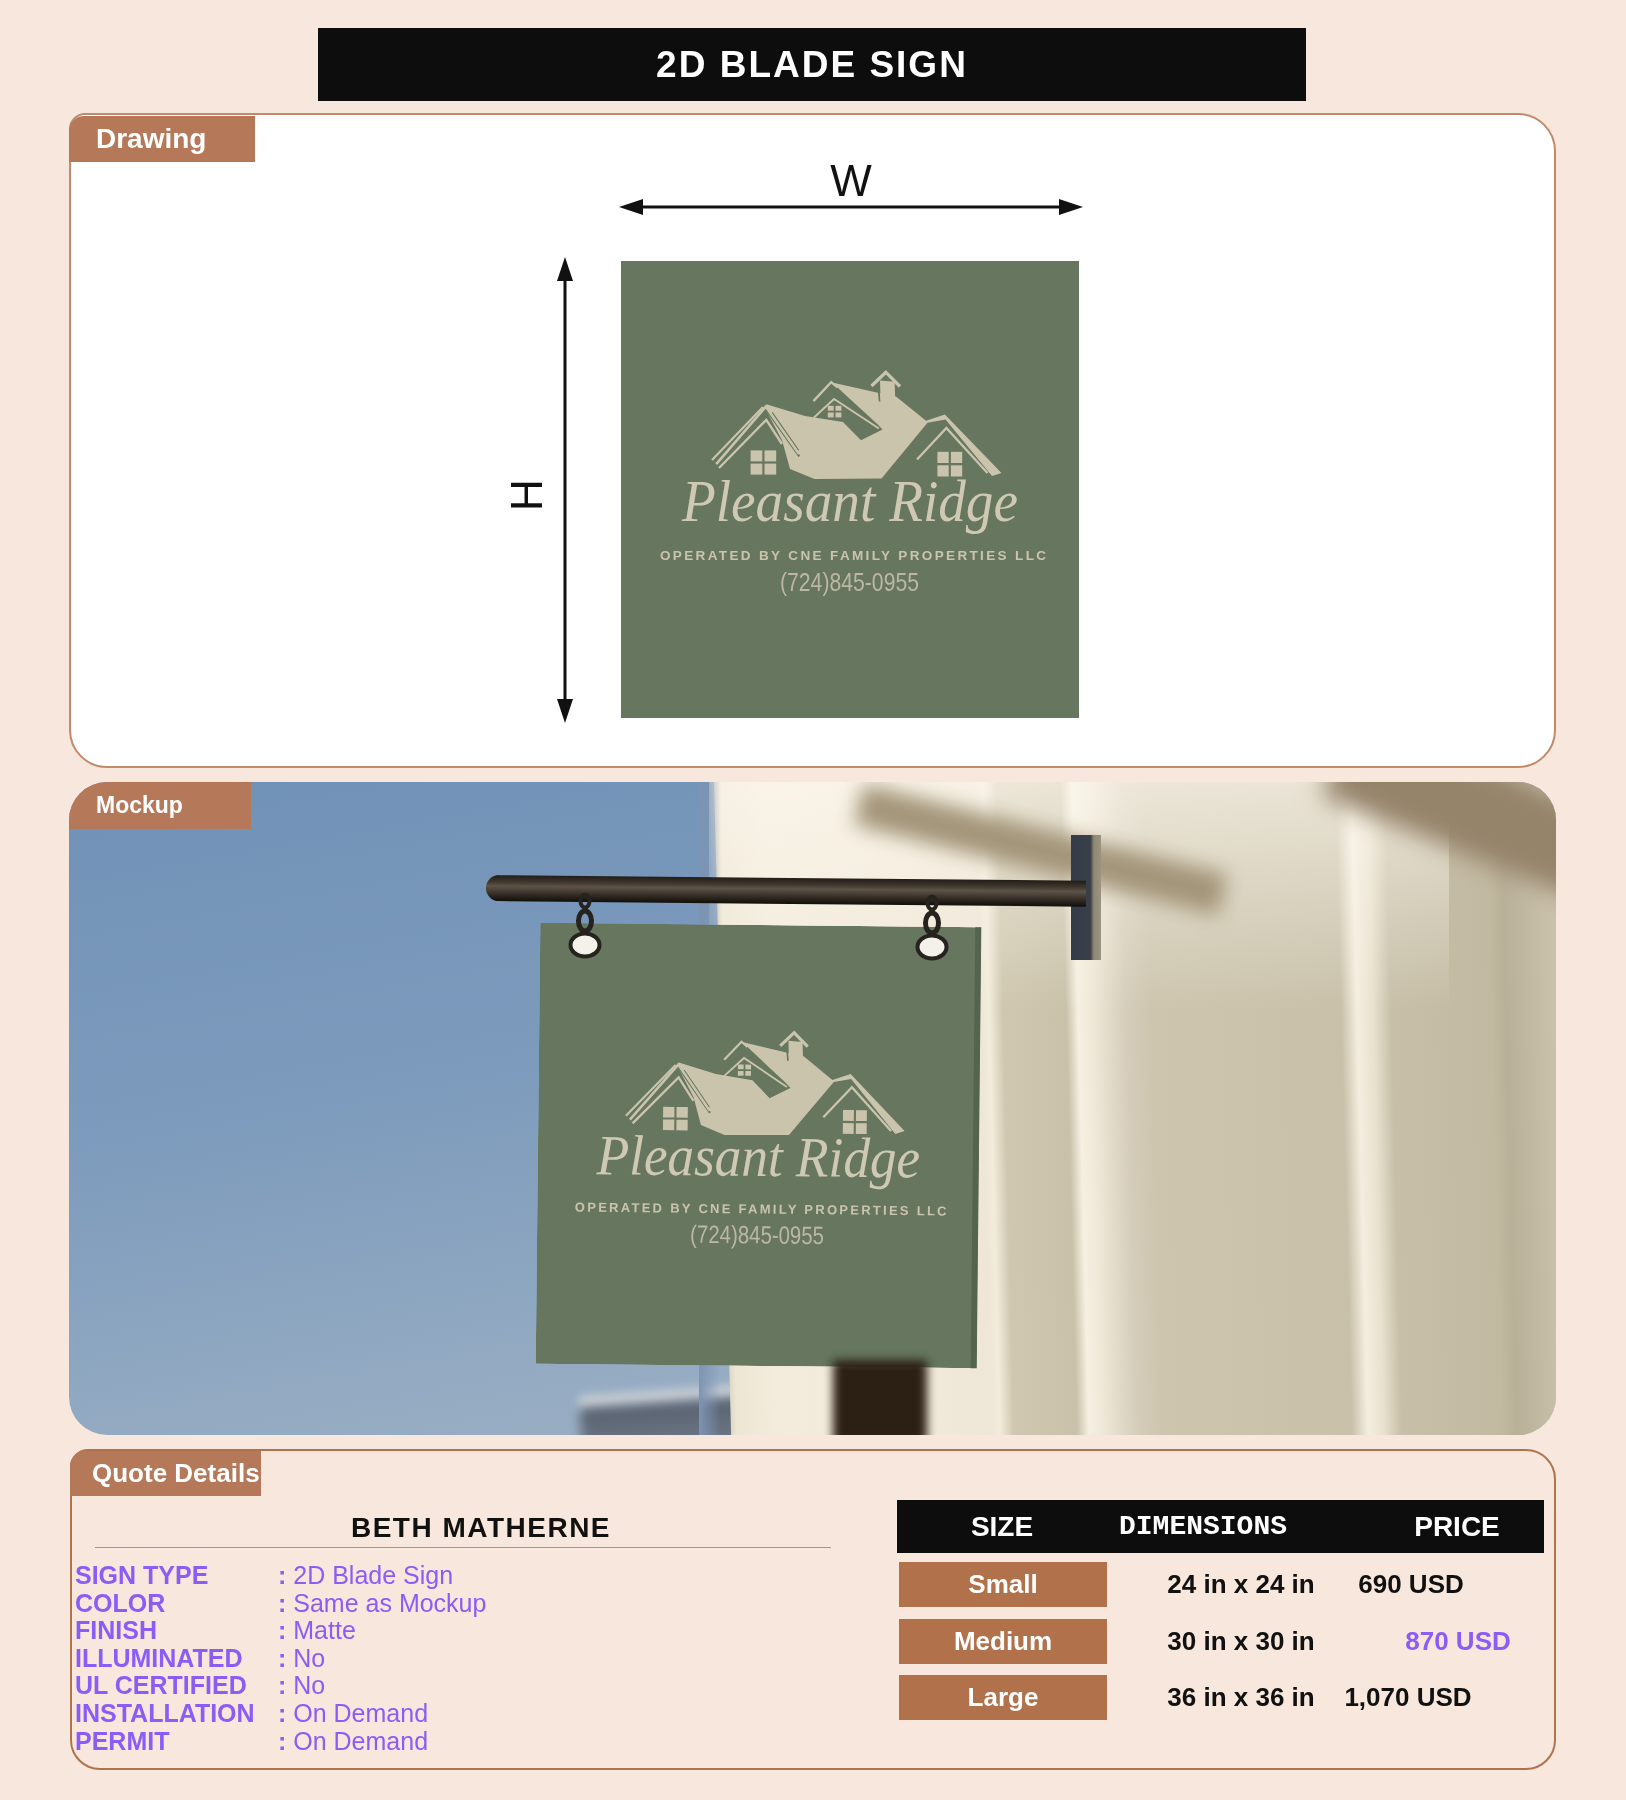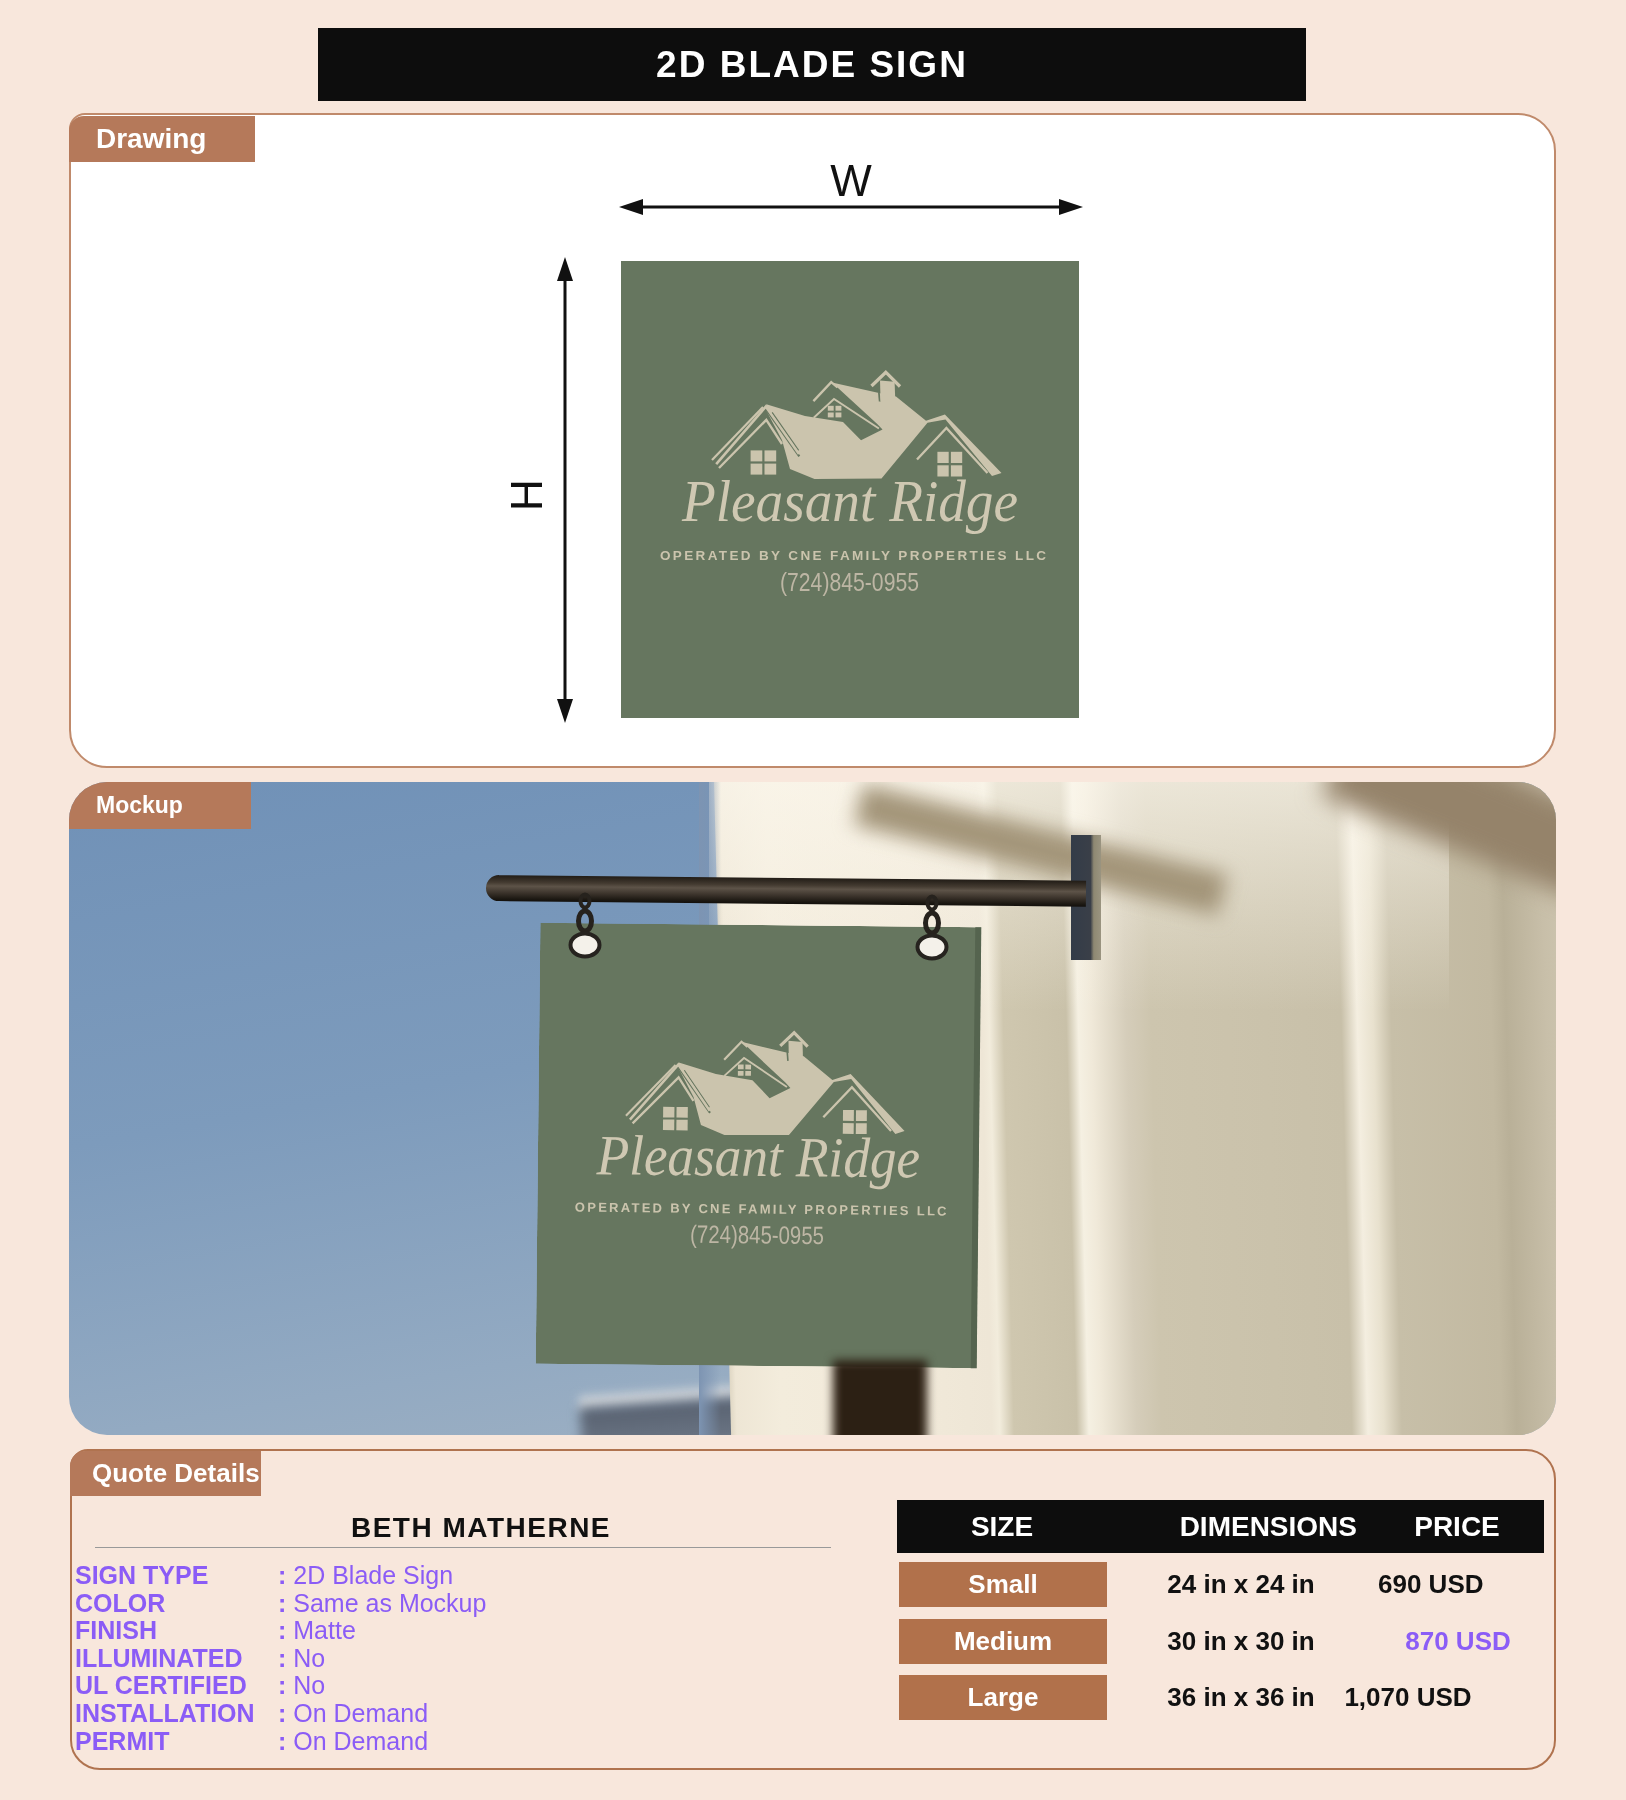--- a/index.html
+++ b/index.html
@@ -161,27 +161,27 @@
   <div><b style="display:inline-block;width:203px;">COLOR</b><b>:</b> Same as Mockup</div>
   <div><b style="display:inline-block;width:203px;">FINISH</b><b>:</b> Matte</div>
   <div><b style="display:inline-block;width:203px;">ILLUMINATED</b><b>:</b> No</div>
   <div><b style="display:inline-block;width:203px;">UL CERTIFIED</b><b>:</b> No</div>
   <div><b style="display:inline-block;width:203px;">INSTALLATION</b><b>:</b> On Demand</div>
   <div><b style="display:inline-block;width:203px;">PERMIT</b><b>:</b> On Demand</div>
 </div>
 
 <div class="abs" style="left:897px;top:1500px;width:647px;height:53px;background:#0d0d0d;color:#fff;font-weight:bold;font-size:28px;line-height:53px;">
   <span class="abs" style="left:0;width:210px;text-align:center;">SIZE</span>
-  <span class="abs" style="left:230px;width:230px;text-align:right;">DIMENSIONS</span>
+  <span class="abs" style="left:222px;width:230px;text-align:left;font-family:Liberation Mono, monospace;">DIMENSIONS</span>
   <span class="abs" style="left:480px;width:160px;text-align:center;">PRICE</span>
 </div>
 
 <div class="abs" style="left:899px;top:1562px;width:208px;height:45px;background:#b1714b;color:#fff;font-weight:bold;font-size:26px;text-align:center;line-height:45px;">Small</div>
 <div class="abs" style="left:899px;top:1619px;width:208px;height:45px;background:#b1714b;color:#fff;font-weight:bold;font-size:26px;text-align:center;line-height:45px;">Medium</div>
 <div class="abs" style="left:899px;top:1675px;width:208px;height:45px;background:#b1714b;color:#fff;font-weight:bold;font-size:26px;text-align:center;line-height:45px;">Large</div>
 
 <div class="abs" style="left:1121px;top:1562px;width:240px;height:45px;font-weight:bold;font-size:26px;color:#111;text-align:center;line-height:45px;">24 in x 24 in</div>
 <div class="abs" style="left:1121px;top:1619px;width:240px;height:45px;font-weight:bold;font-size:26px;color:#111;text-align:center;line-height:45px;">30 in x 30 in</div>
 <div class="abs" style="left:1121px;top:1675px;width:240px;height:45px;font-weight:bold;font-size:26px;color:#111;text-align:center;line-height:45px;">36 in x 36 in</div>
 
-<div class="abs" style="left:1378px;top:1562px;width:160px;height:45px;font-weight:bold;font-size:26px;color:#111;text-align:left;line-height:45px;">690 USD</div>
+<div class="abs" style="left:1331px;top:1562px;width:160px;height:45px;font-weight:bold;font-size:26px;color:#111;text-align:center;line-height:45px;">690 USD</div>
 <div class="abs" style="left:1378px;top:1619px;width:160px;height:45px;font-weight:bold;font-size:26px;color:#8b5cf6;text-align:center;line-height:45px;">870 USD</div>
 <div class="abs" style="left:1328px;top:1675px;width:160px;height:45px;font-weight:bold;font-size:26px;color:#111;text-align:center;line-height:45px;">1,070 USD</div>
 
 </body></html>

